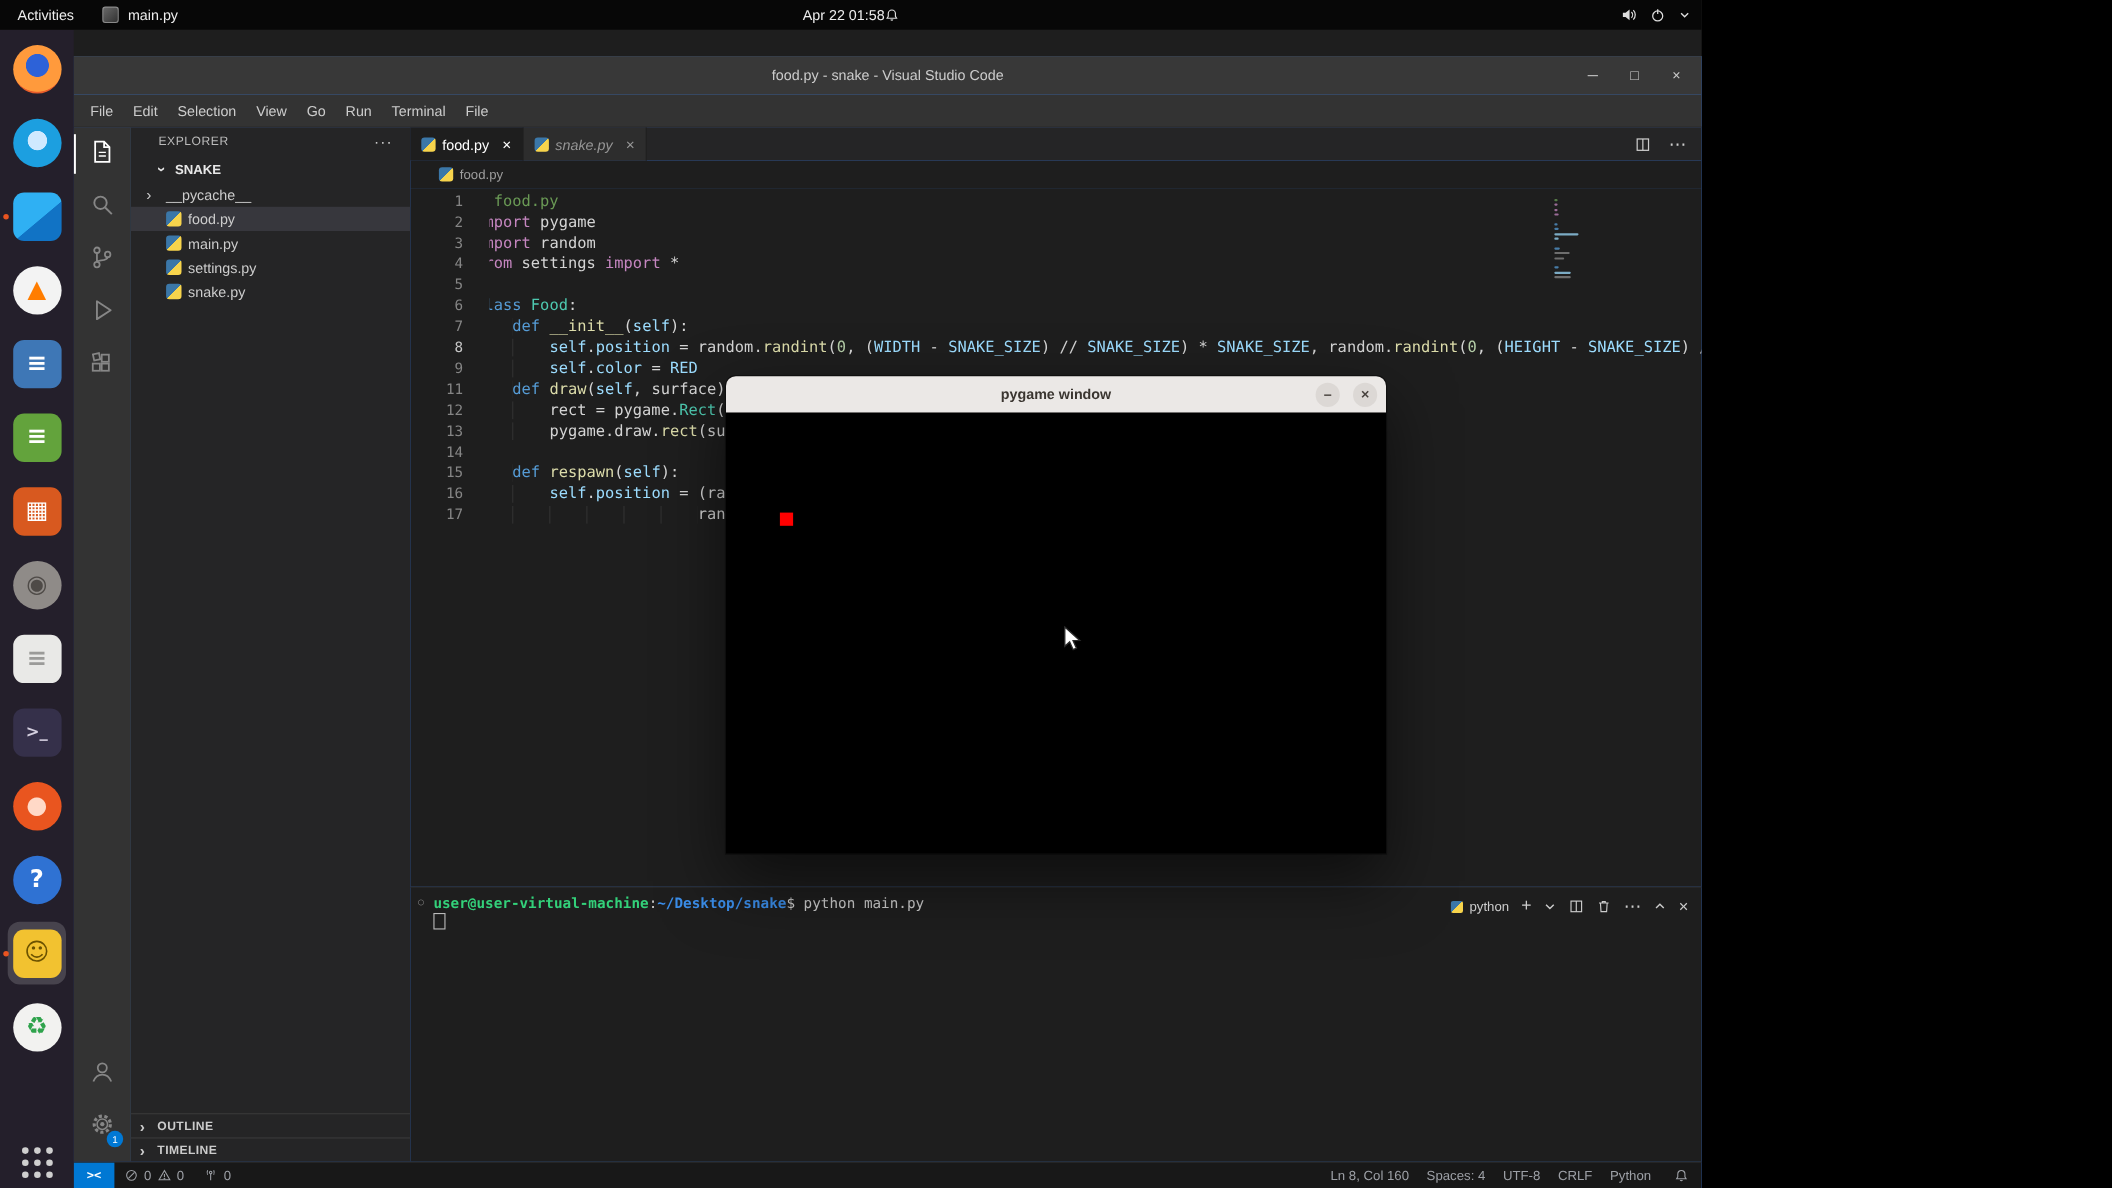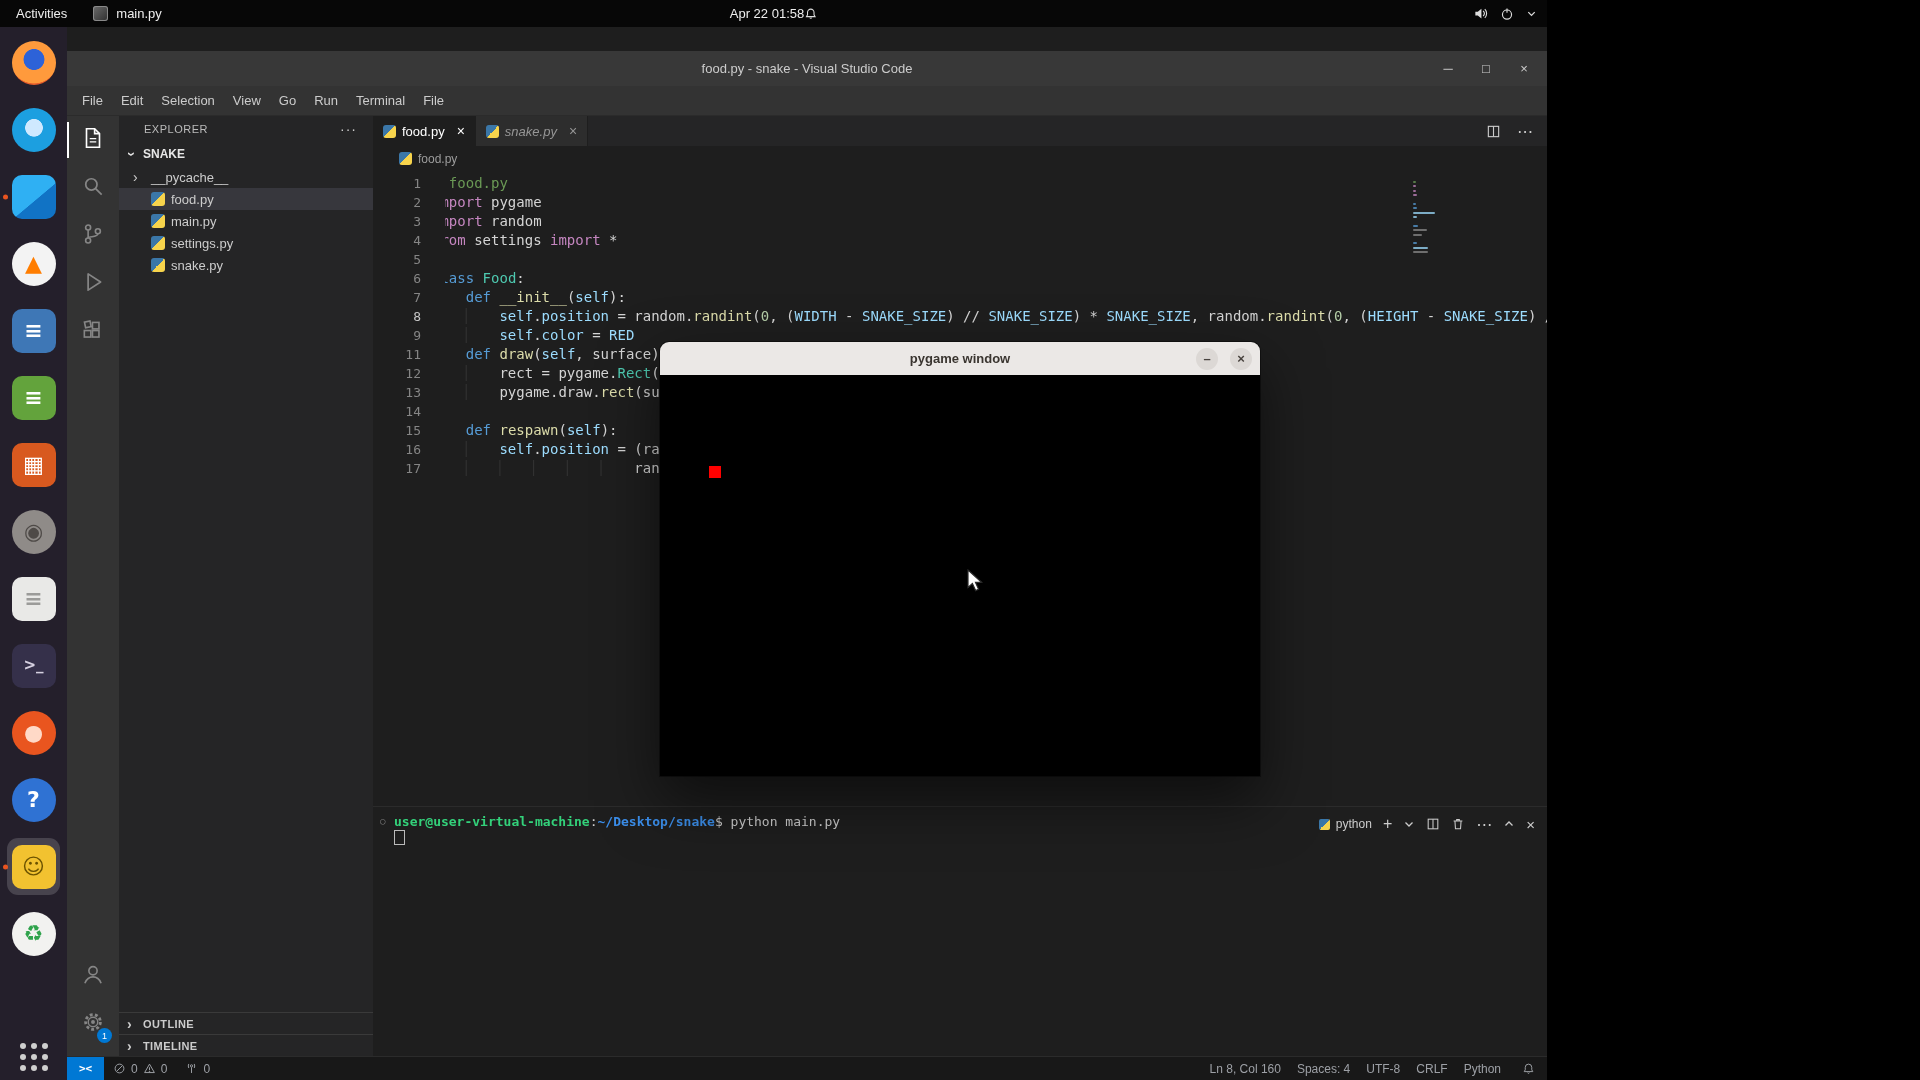--- a/index.html
+++ b/index.html
@@ -52,21 +52,21 @@
   .ab-bottom{position:absolute;left:0;right:0;}
   .ab-badge{position:absolute;right:7px;bottom:5px;min-width:15px;height:15px;border-radius:50%;background:#0078d4;
             color:#fff;font-size:9px;display:flex;align-items:center;justify-content:center;z-index:2;}
 
   
   #sidebar{width:254px;flex:0 0 254px;background:#252526;color:#cccccc;position:relative;font-size:13px;overflow:hidden;}
   .sb-title{height:26px;display:flex;align-items:center;padding-left:25px;font-size:11px;color:#bbbbbb;
             letter-spacing:.5px;position:relative;}
   .sb-title .more{position:absolute;right:16px;color:#cccccc;font-size:14px;cursor:pointer;letter-spacing:1px;}
   .sb-project{height:24px;display:flex;align-items:center;font-weight:bold;font-size:12px;color:#e7e7e7;
-              padding-left:6px;gap:4px;cursor:pointer;}
+              padding-left:22px;gap:4px;cursor:pointer;}
   .tw-down{display:inline-block;transform:rotate(90deg);font-size:14px;width:14px;text-align:center;}
   .ex-row{height:22px;display:flex;align-items:center;gap:6px;padding-left:14px;cursor:pointer;color:#cccccc;}
   .ex-row.selected{background:#37373d;}
   .ex-twist{width:12px;flex:0 0 12px;font-size:14px;color:#cccccc;}
   .ex-twist.hidden-tw{visibility:hidden;}
   .py-ic{width:14px;height:14px;flex:0 0 14px;border-radius:3px;
          background:linear-gradient(135deg,#3b77a8 0 50%,#f7d44c 50% 100%);}
   .py-ic.sm{width:13px;height:13px;flex:0 0 13px;}
   .sb-bottom{position:absolute;left:0;right:0;height:22px;display:flex;align-items:center;gap:4px;
              padding-left:8px;font-size:11px;font-weight:bold;letter-spacing:.4px;color:#cccccc;

